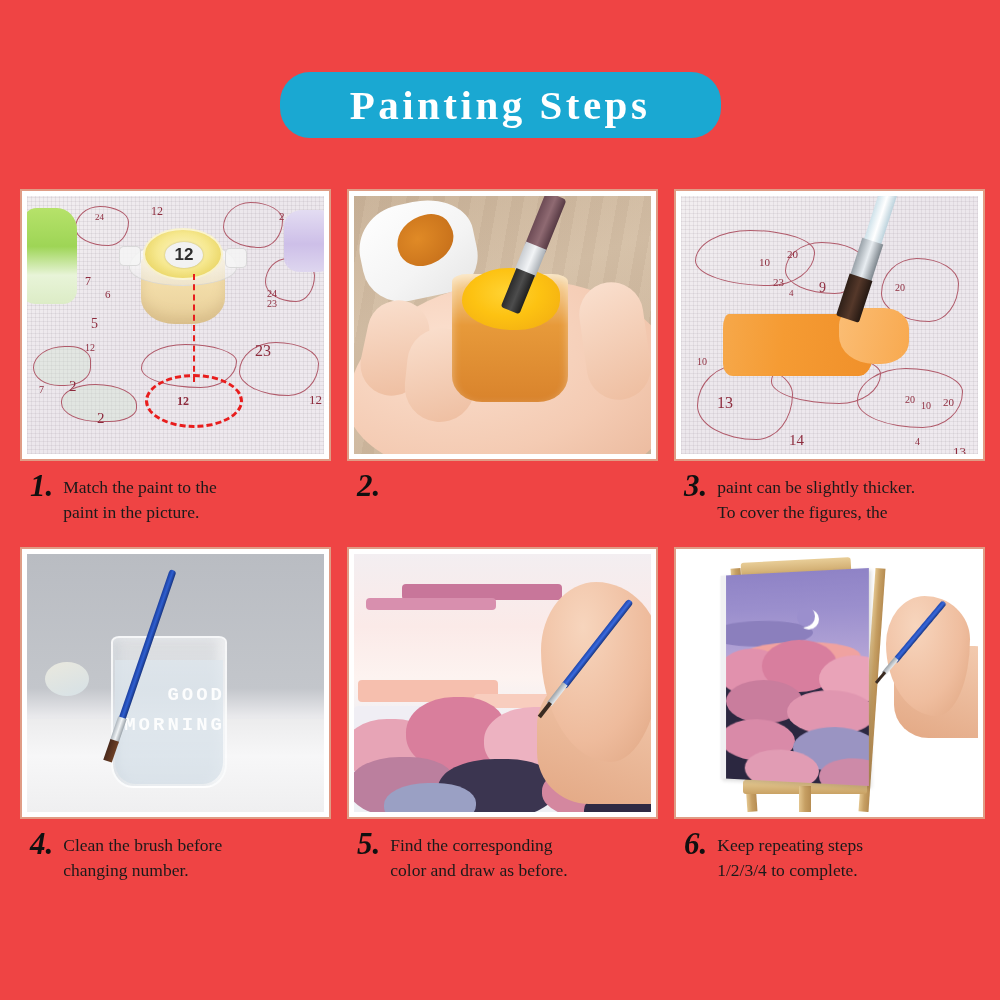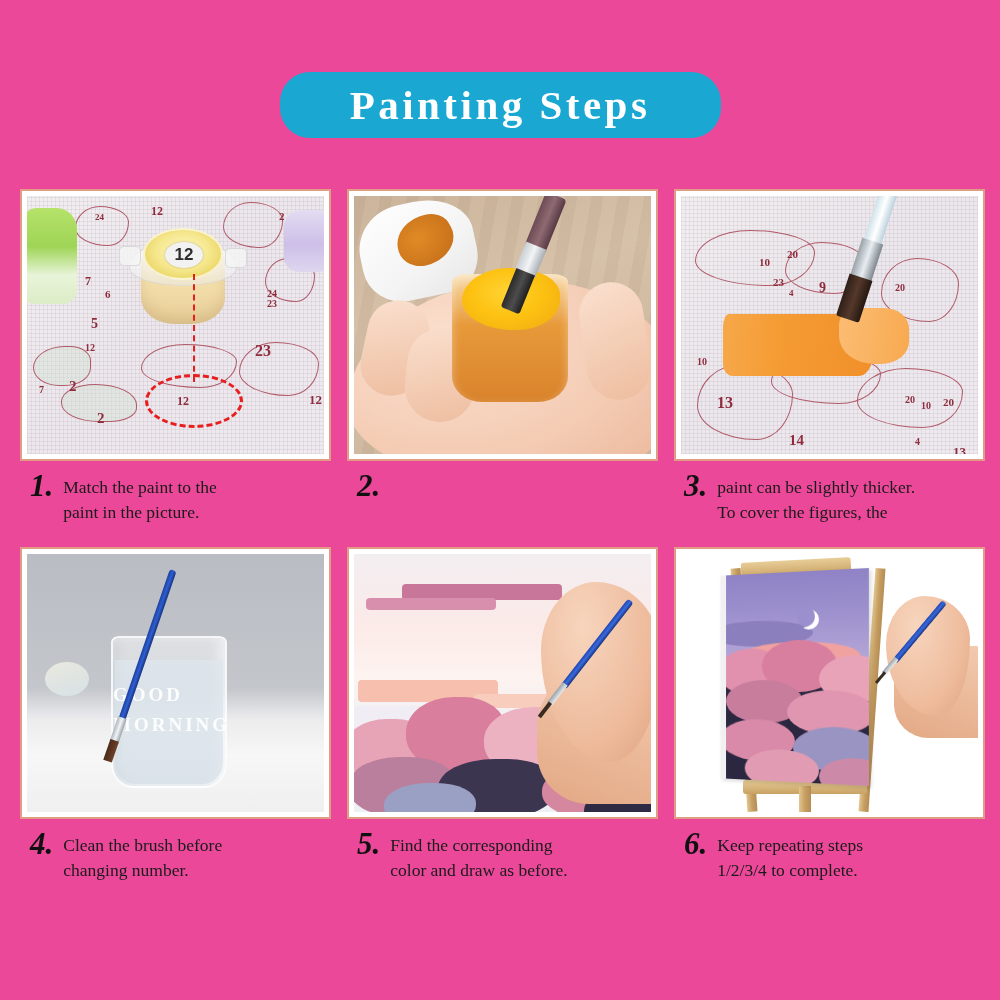--- a/index.html
+++ b/index.html
@@ -2,21 +2,21 @@
 <html><head>
 <meta charset="utf-8">
 <style>
   * { box-sizing: border-box; margin: 0; padding: 0; }
   html, body {
     width: 1000px; height: 1000px;
     background: #ffffff;
     font-family: "Liberation Serif", "DejaVu Serif", serif;
     overflow: hidden;
   }
-  .page { position: relative; width: 1000px; height: 1000px; background:#ec4899; }
+  .page { position: relative; width: 1000px; height: 1000px; background:#ef4444; }
 
   
   .title-wrap {
     position: absolute; left: 0; top: 72px; width: 1000px;
     display: flex; justify-content: center;
   }
   .title-banner {
     width: 441px; height: 66px;
     background: #1aa8d2;
     border-radius: 30px;
@@ -82,21 +82,21 @@
 
   
   .canvas-bg {
     position: absolute; inset: 0;
     background:
       repeating-linear-gradient(0deg, rgba(160,150,160,.16) 0 1px, transparent 1px 4px),
       repeating-linear-gradient(90deg, rgba(160,150,160,.16) 0 1px, transparent 1px 4px),
       linear-gradient(135deg,#f2eef0 0%, #ece7ec 45%, #efeaef 100%);
   }
   .p1-shape { position:absolute; border:1.3px solid #b05a6a; border-radius:46% 54% 38% 62%/55% 40% 60% 45%; }
-  .p1-num { position:absolute; color:#8e2c3e; font-family:"Liberation Serif",serif; font-weight:700; }
+  .p1-num { position:absolute; color:#8e2c3e; font-family:"Liberation Serif",serif; font-weight:400; }
   .pot {
     position: absolute;
     width: 124px; height: 104px;
     left: 94px; top: 26px;
   }
   .pot-body {
     position:absolute; left:20px; top:34px; width:84px; height:68px;
     background: linear-gradient(180deg,#f6e4b4 0%, #f2dca8 45%, #e8cf9a 100%);
     border-radius: 10px 10px 34px 34px / 6px 6px 26px 26px;
     box-shadow: inset 0 -8px 12px rgba(170,140,90,.25);
@@ -226,23 +226,23 @@
     position:absolute; left:84px; top:82px; width:116px; height:152px;
     background: linear-gradient(180deg, rgba(255,255,255,.45) 0%, rgba(238,242,245,.55) 30%, rgba(226,232,237,.6) 100%);
     border: 2px solid rgba(255,255,255,.75);
     border-radius: 8px 8px 22px 22px / 6px 6px 24px 24px;
     box-shadow: inset -6px 0 12px rgba(255,255,255,.55), inset 6px 0 10px rgba(180,190,200,.3);
   }
   .p4-water { position:absolute; left:2px; top:22px; right:2px; bottom:2px;
     background: linear-gradient(180deg, rgba(222,231,238,.7), rgba(206,218,228,.55));
     border-radius: 0 0 20px 20px / 0 0 22px 22px; }
   .p4-gm1, .p4-gm2 {
-    position:absolute; width:100%; text-align:left;
+    position:absolute; width:100%; text-align:right;
     color: rgba(255,255,255,.9);
-    font-family:Liberation Serif, serif; font-weight:700; letter-spacing:3px;
+    font-family:Liberation Mono, monospace; font-weight:700; letter-spacing:3px;
   }
   .p4-gm1 { top:46px; font-size:19px; }
   .p4-gm2 { top:76px; font-size:19px; }
   .p4-brush4 { position:absolute; left:104px; top:10px; width:12px; height:220px; transform: rotate(19deg); }
   .p4-h { position:absolute; left:3px; top:0; width:7px; height:160px; background:linear-gradient(90deg,#1b3fa0,#2f5fd0,#16337f); border-radius:4px; }
   .p4-f { position:absolute; left:2px; top:156px; width:9px; height:26px; background:linear-gradient(90deg,#aeb6bd,#f1f4f6,#9aa2a9); }
   .p4-b { position:absolute; left:2px; top:180px; width:9px; height:22px; background:linear-gradient(90deg,#4a2a1c,#6d4026); }
   .p4-blob { position:absolute; left:18px; top:108px; width:44px; height:34px;
     background: linear-gradient(160deg,#f1efe2,#d9e5ea); border-radius:50%; opacity:.85; }
 

